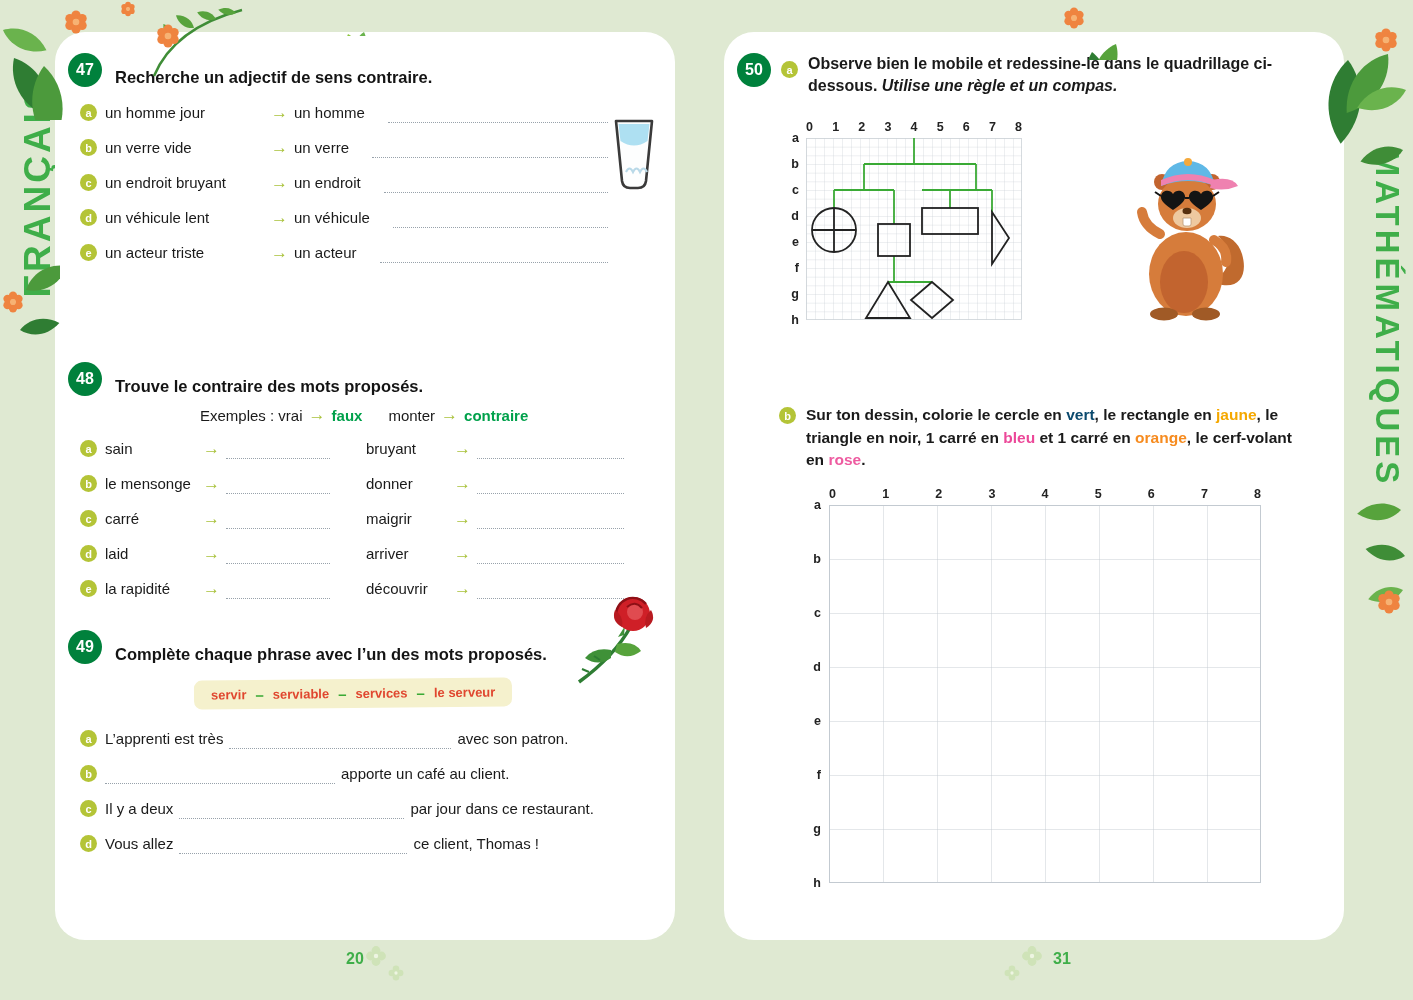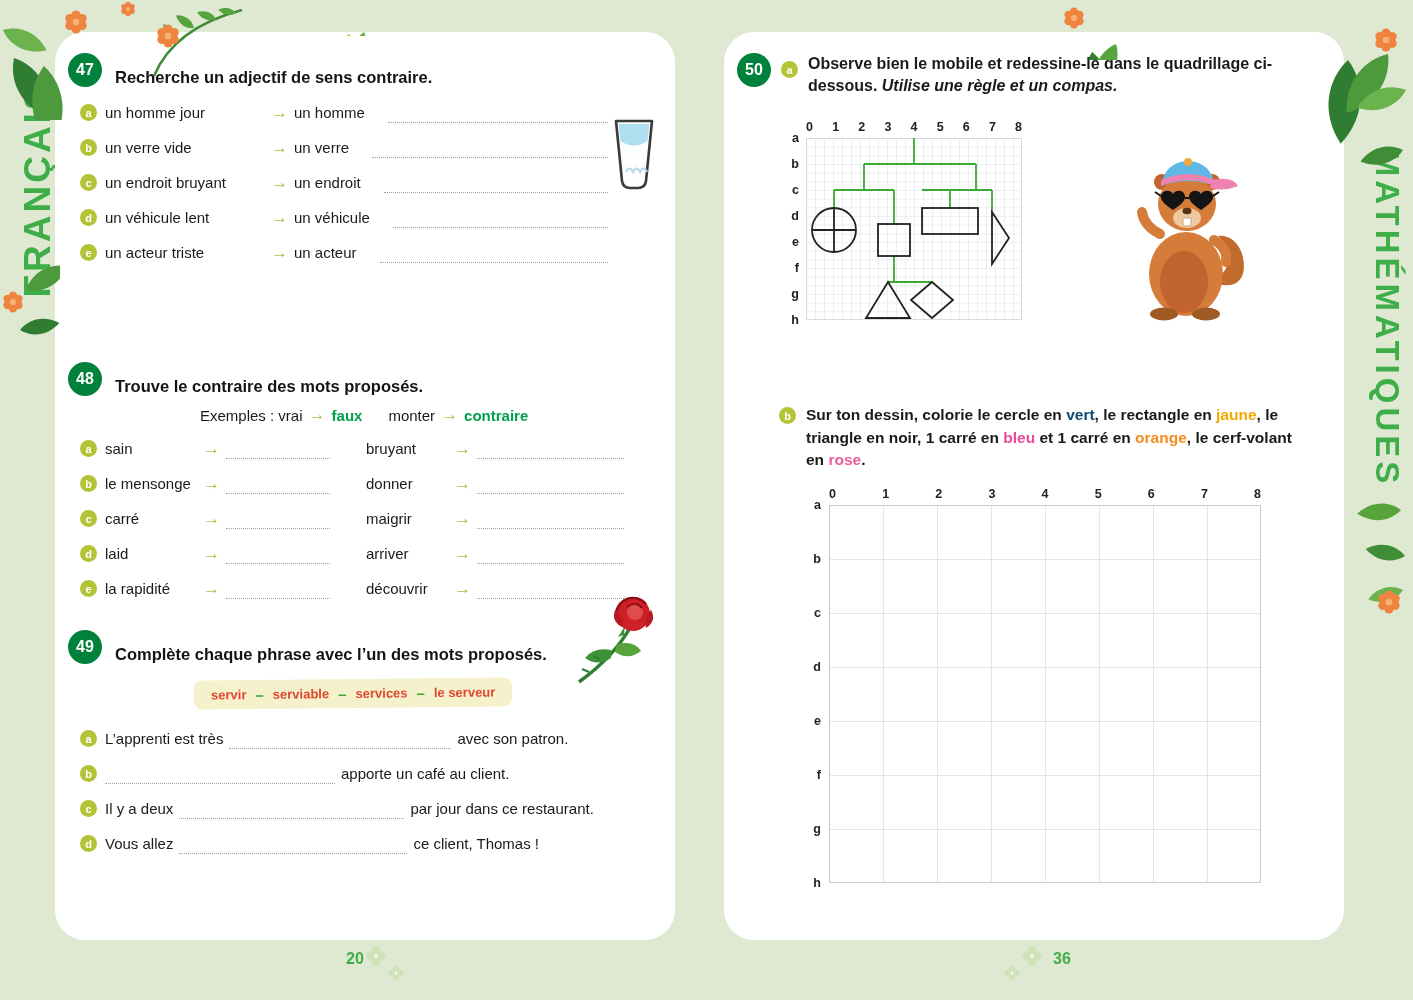--- a/index.html
+++ b/index.html
@@ -499,15 +499,15 @@
           </defs>
           <rect width="432" height="378" fill="#ffffff"></rect>
           <rect width="432" height="378" fill="url(#g2)"></rect>
           <rect x="0.5" y="0.5" width="431" height="377" fill="none" stroke="#c3cad1" stroke-width="1"></rect>
         </svg>
       </div>
     </div>
   </div>
 
   <div class="pagenum" style="left:346px;top:950px">20</div>
-  <div class="pagenum" style="left:1053px;top:950px">36</div>
+  <div class="pagenum" style="left:1053px;top:950px">31</div>
 
 </div>
 
 </body></html>

